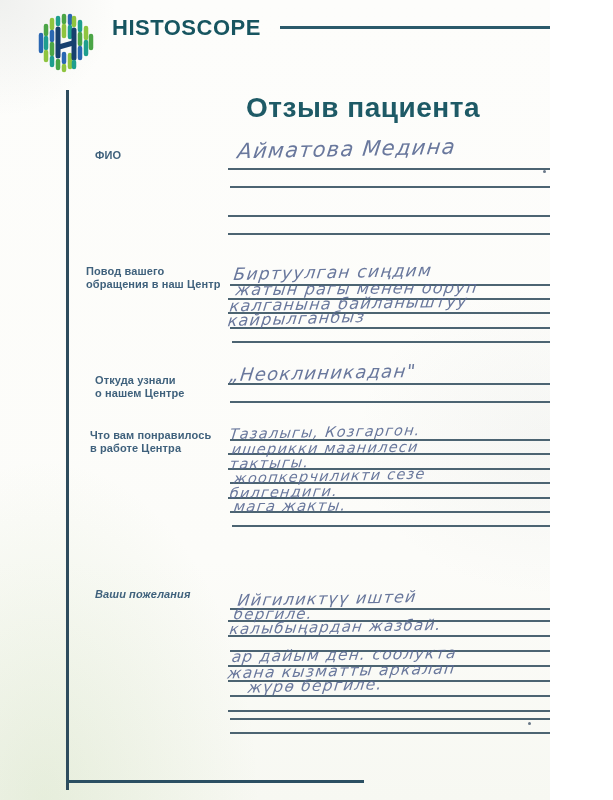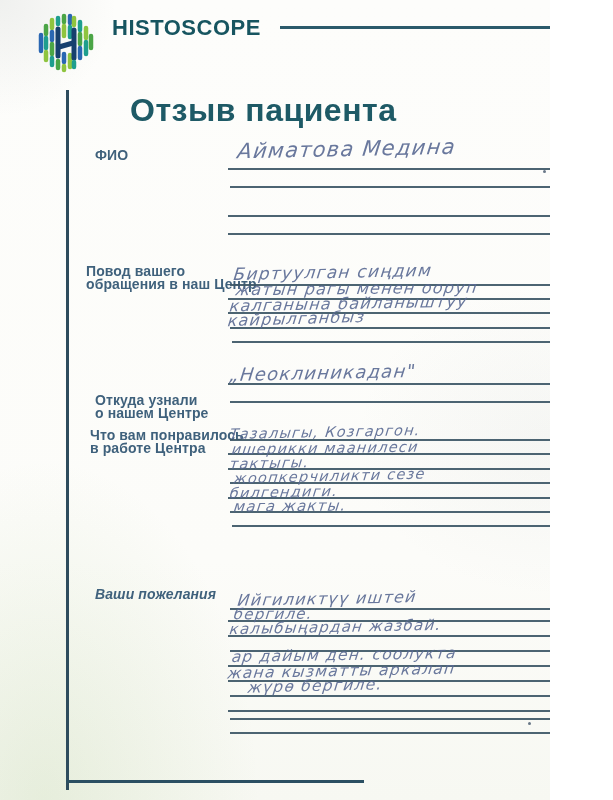--- a/index.html
+++ b/index.html
@@ -9,27 +9,27 @@
     background:
       radial-gradient(circle at 0% 0%, rgba(120,130,130,.10), transparent 12%),
       radial-gradient(ellipse at 8% 100%, rgba(170,200,140,.22), transparent 30%),
       radial-gradient(ellipse at 100% 55%, rgba(160,170,170,.08), transparent 25%),
       linear-gradient(180deg,#fdfdfb 0%, #fcfcf9 70%, #f7f8f2 100%);
   }
   .abs{position:absolute;}
   
   .brand-name{font-weight:bold;font-size:22px;letter-spacing:.5px;color:#175560;}
   .brand-sub{font-weight:bold;font-size:11px;line-height:13px;color:#2a626c;white-space:pre-line;}
-  .page-title{font-weight:bold;font-size:32px;color:#1e5a66;text-align:left;letter-spacing:.5px;}
+  .page-title{font-weight:bold;font-size:28px;color:#1e5a66;text-align:right;letter-spacing:.5px;}
   
   .hrule{background:#2b5a6b;height:2.5px;}
   .vrule{background:#2e4c5d;width:2.5px;}
   .ansline{position:absolute;height:1.6px;background:#3d5766;opacity:.92;}
   
-  .flabel{font-weight:bold;font-size:14px;line-height:13px;color:#3f617c;white-space:pre-line;letter-spacing:.1px;}
+  .flabel{font-weight:bold;font-size:11px;line-height:13px;color:#3f617c;white-space:pre-line;letter-spacing:.1px;}
   
   .hw{position:absolute;font-family:"DejaVu Sans",sans-serif;font-style:italic;color:#5a6a93;
       letter-spacing:1.2px;white-space:nowrap;opacity:.9;transform:skewX(-8deg) rotate(-1.2deg);}
   
   .foot{font-weight:bold;font-size:9.5px;line-height:10.8px;color:#2b5e84;}
   .speck{position:absolute;width:3px;height:3px;border-radius:50%;background:#44566b;opacity:.8;}
 </style>
 </head>
 <body>
 
@@ -90,21 +90,21 @@
   <div class="ansline" style="left:230px;top:284px;width:320px;"></div>
   <div class="ansline" style="left:228px;top:298px;width:322px;"></div>
   <div class="ansline" style="left:228px;top:312px;width:322px;"></div>
   <div class="ansline" style="left:230px;top:327px;width:320px;"></div>
   <div class="ansline" style="left:232px;top:341px;width:318px;"></div>
   <div class="hw" style="left:234px;top:262px;font-size:17px;">Биртуулган сиңдим</div>
   <div class="hw" style="left:236px;top:279px;font-size:16px;transform:skewX(-8deg) rotate(-.6deg);">жатын рагы менен ооруп</div>
   <div class="hw" style="left:230px;top:294px;font-size:16px;">калганына байланыштуу</div>
   <div class="hw" style="left:228px;top:309px;font-size:16px;transform:skewX(-8deg) rotate(-1.8deg);">кайрылганбыз</div>
 
-  <div class="abs flabel" style="left:95px;top:374px;margin-top:20px;">Откуда узнали
+  <div class="abs flabel" style="left:95px;top:374px;">Откуда узнали
 о нашем Центре</div>
   <div class="ansline" style="left:228px;top:383px;width:322px;"></div>
   <div class="ansline" style="left:230px;top:401px;width:320px;"></div>
   <div class="hw" style="left:230px;top:362px;font-size:18px;">„Неоклиникадан"</div>
 
   <div class="abs flabel" style="left:90px;top:429px;">Что вам понравилось
 в работе Центра</div>
   <div class="ansline" style="left:230px;top:439px;width:320px;"></div>
   <div class="ansline" style="left:228px;top:453px;width:322px;"></div>
   <div class="ansline" style="left:228px;top:468px;width:322px;"></div>

